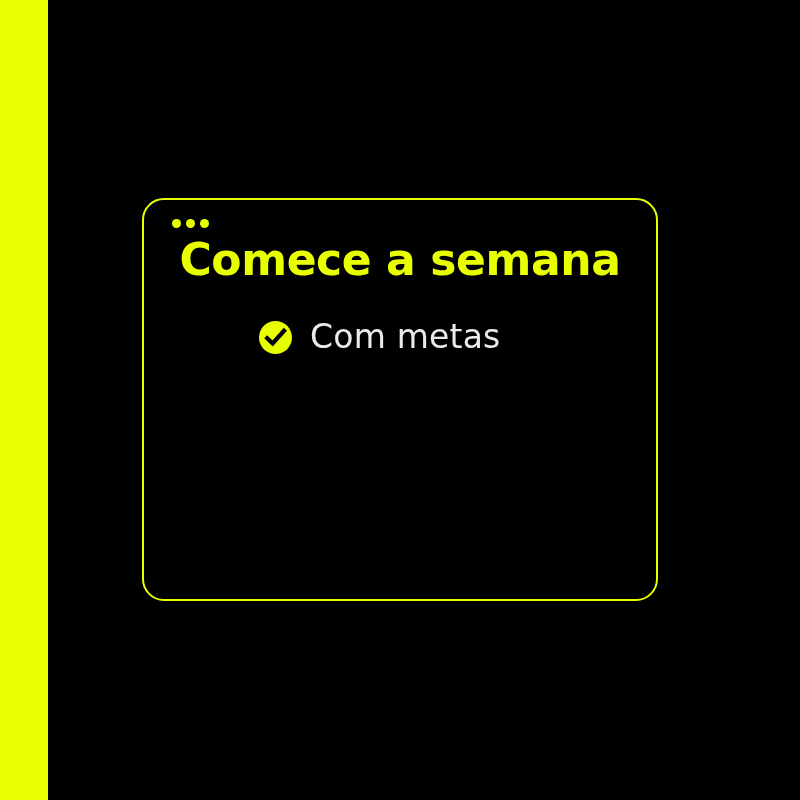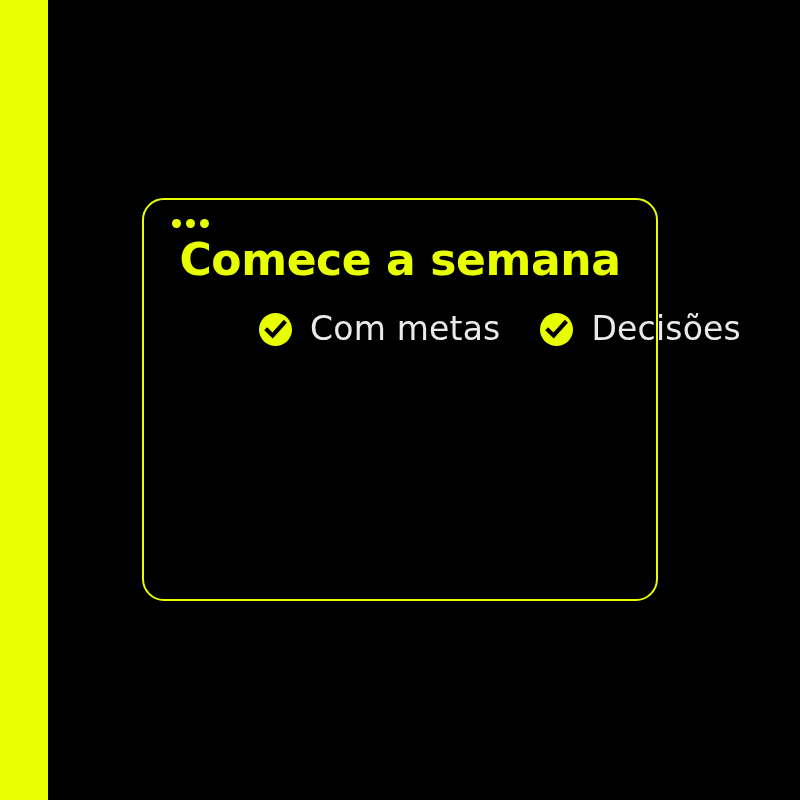--- a/index.html
+++ b/index.html
@@ -76,24 +76,24 @@
     font-size: 44px;
     letter-spacing: -0.4px;
     line-height: 1.0;
     white-space: nowrap;
   }
 
   
   #checklist {
     position: absolute;
     left: 115px;
-    top: 112px;
+    top: 120px;
     display: flex;
-    flex-direction: row;
-    gap: 40px;
+    flex-direction: column;
+    gap: 31px;
   }
   .check-item {
     display: flex;
     align-items: center;
     gap: 18px;
     height: 34px;
   }
   .check-icon {
     width: 33px;
     height: 33px;
@@ -132,27 +132,18 @@
       <div class="check-item">
         <span class="check-icon-wrap">
           <svg class="check-icon" viewBox="0 0 33 33" xmlns="http://www.w3.org/2000/svg">
             <circle cx="16.5" cy="16.5" r="16.5" fill="#e8ff00"></circle>
             <path d="M8.2 17.2 L13.6 22.4 L25.0 9.8" fill="none" stroke="#000000" stroke-width="4.2" stroke-linecap="square" stroke-linejoin="miter"></path>
           </svg>
         </span>
         <span class="check-label">Com metas</span>
       </div>
 
-      <div class="check-item">
-        <span class="check-icon-wrap">
-          <svg class="check-icon" viewBox="0 0 33 33" xmlns="http://www.w3.org/2000/svg">
-            <circle cx="16.5" cy="16.5" r="16.5" fill="#e8ff00"></circle>
-            <path d="M8.2 17.2 L13.6 22.4 L25.0 9.8" fill="none" stroke="#000000" stroke-width="4.2" stroke-linecap="square" stroke-linejoin="miter"></path>
-          </svg>
-        </span>
-        <span class="check-label">Decisões</span>
-      </div>
 
 
 
     </div>
   </div>
 </div>
 
 </body></html>

